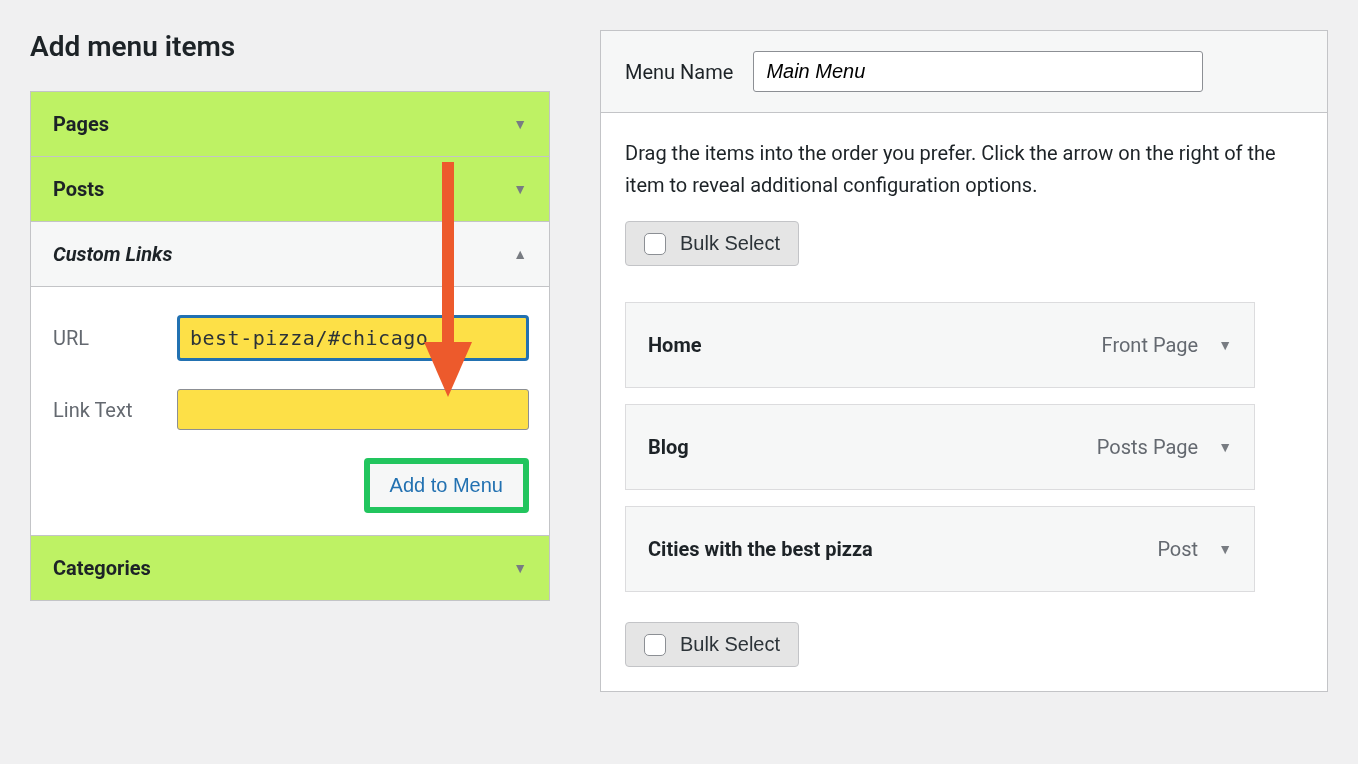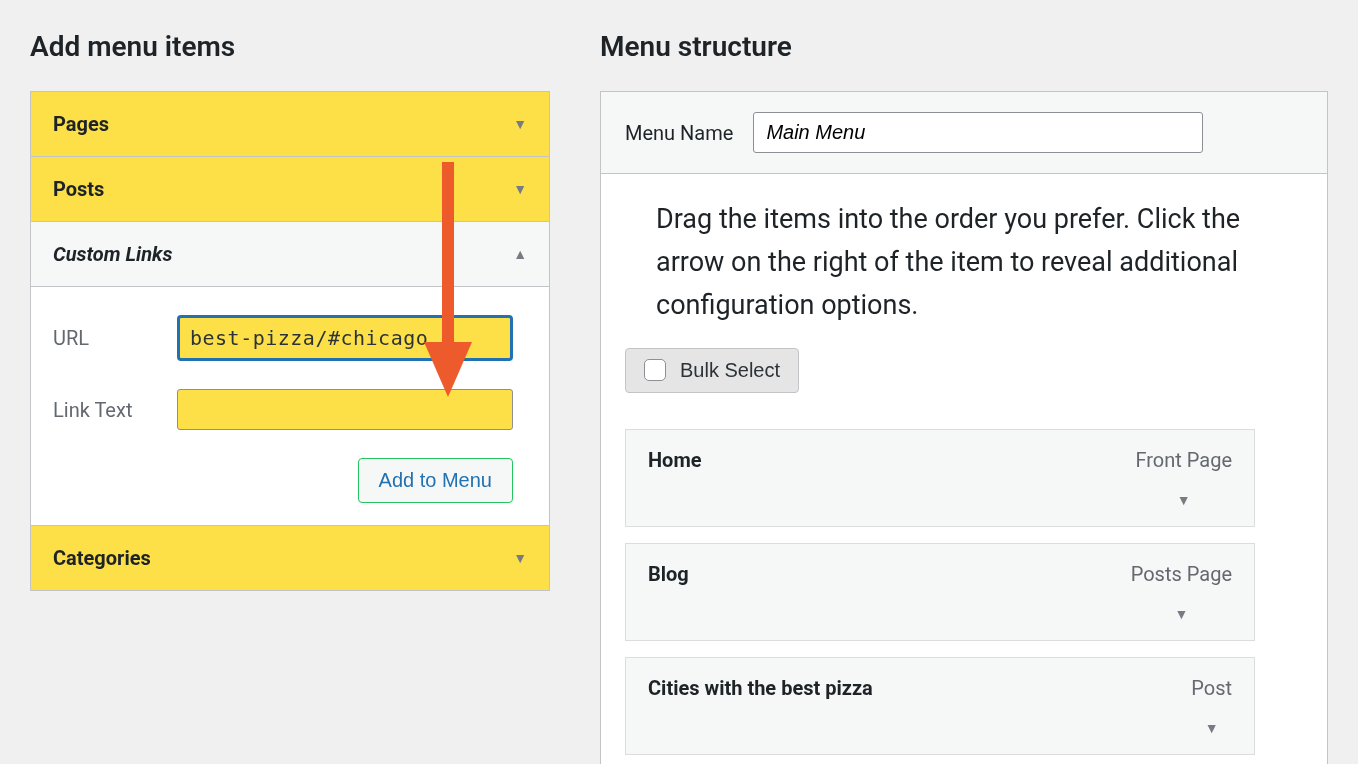--- a/index.html
+++ b/index.html
@@ -30,31 +30,31 @@
     background: #fff;
   }
   .acc-item { border-bottom: 1px solid #c3c4c7; }
   .acc-item:last-child { border-bottom: none; }
   .acc-header {
     display: flex;
     justify-content: space-between;
     align-items: center;
     padding: 20px 22px;
     cursor: pointer;
-    background: #fde047;
+    background: #bef264;
     font-weight: 700;
     font-size: 20px;
   }
   .acc-header.expanded { background: #f6f7f7; font-style: italic; }
   .tri {
     color: #787c82;
     font-size: 14px;
   }
   .acc-body {
-    padding: 28px 36px 22px 22px;
+    padding: 28px 20px 22px 22px;
     border-top: 1px solid #c3c4c7;
   }
   .form-row {
     display: flex;
     align-items: center;
     margin-bottom: 28px;
   }
   .form-row label {
     width: 124px;
     color: #646970;
@@ -75,21 +75,21 @@
     border-radius: 4px;
     outline: none;
     padding: 8px 10px;
     letter-spacing: 0.5px;
   }
   .btn-row {
     display: flex;
     justify-content: flex-end;
   }
   .btn-secondary {
-    border: 1px solid #22c55e;
+    border: 6px solid #22c55e;
     color: #2271b1;
     background: #f6f7f7;
     border-radius: 4px;
     padding: 10px 20px;
     font-size: 20px;
     cursor: pointer;
   }
 
   
   .panel {
@@ -113,25 +113,24 @@
     font-size: 20px;
     padding: 8px 12px;
     border: 1px solid #8c8f94;
     border-radius: 3px;
     font-style: italic;
   }
   .panel-body {
     padding: 24px;
   }
   .instructions {
-    font-size: 27px;
+    font-size: 20px;
     color: #1d2327;
     line-height: 1.6;
     margin-bottom: 20px;
-    margin-left: 31px;
   }
   .bulk-btn {
     display: inline-flex;
     align-items: center;
     gap: 14px;
     border: 1px solid #c3c4c7;
     background: #e5e5e5;
     border-radius: 4px;
     padding: 10px 18px;
     font-size: 20px;
@@ -145,38 +144,37 @@
     border-radius: 5px;
     background: #fff;
     display: inline-block;
   }
   .menu-list {
     margin-top: 36px;
   }
   .menu-item {
     border: 1px solid #dcdcde;
     background: #f6f7f7;
-    padding: 18px 22px;
-    display: flex;
-    align-items: flex-start;
+    padding: 30px 22px;
+    display: flex;
+    align-items: flex-end;
     justify-content: space-between;
     margin-bottom: 16px;
     width: 630px;
     max-width: 100%;
   }
   .menu-item .mi-label {
     font-weight: 700;
     font-size: 20px;
   }
   .menu-item .mi-right {
     display: flex;
     align-items: center;
     gap: 20px;
     color: #646970;
-    flex-direction: column;
   }
   .menu-item .mi-type {
     font-size: 20px;
   }
   .menu-item .tri { font-size: 14px; }
   .bulk-bottom { margin-top: 30px; }
 
   
   .arrow-wrap {
     position: absolute;
@@ -240,21 +238,20 @@
 
     <div class="arrow-wrap">
       <svg width="60" height="240" viewBox="0 0 60 240">
         <line x1="30" y1="0" x2="30" y2="185" stroke="#ed5a2c" stroke-width="12" stroke-linecap="round"></line>
         <polygon points="30,235 6,180 54,180" fill="#ed5a2c"></polygon>
       </svg>
     </div>
   </div>
 
   <div class="col-right">
-    <h2>Menu structure</h2>
 
     <div class="panel">
       <div class="panel-head">
         <label>Menu Name</label>
         <input type="text" value="Main Menu" style="">
       </div>
       <div class="panel-body">
         <p class="instructions">Drag the items into the order you prefer. Click the arrow on the right of the item to reveal additional configuration options.</p>
 
         <button class="bulk-btn">

